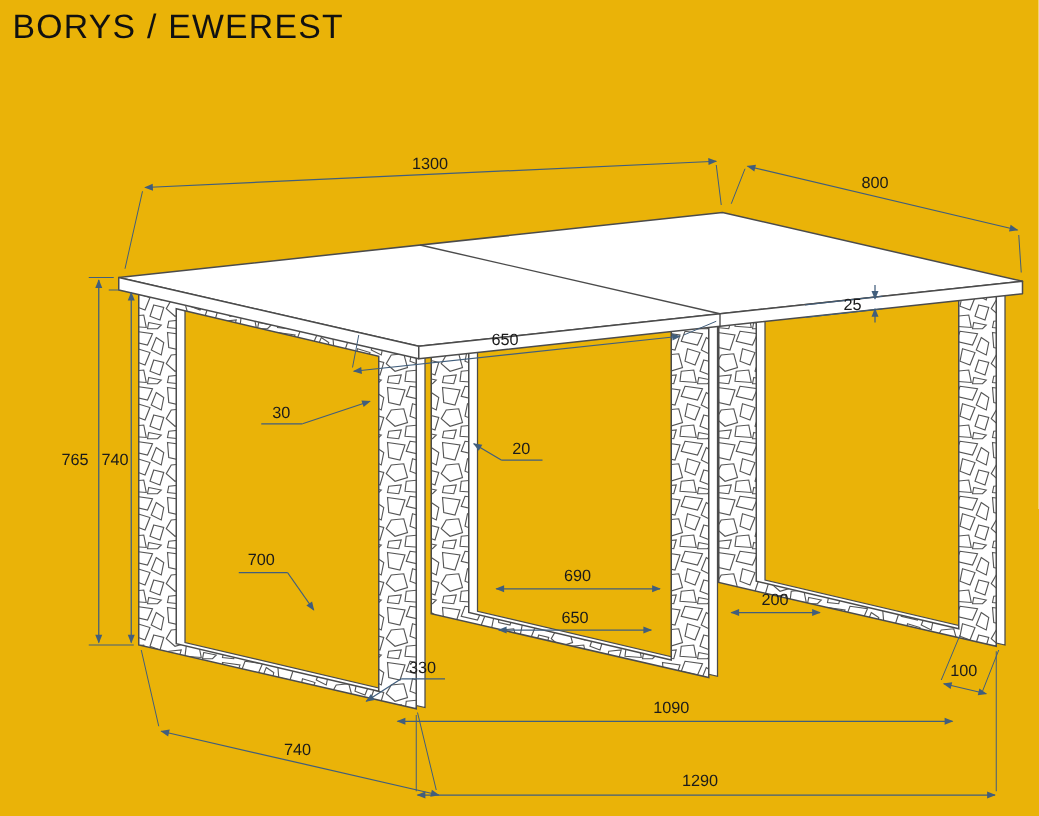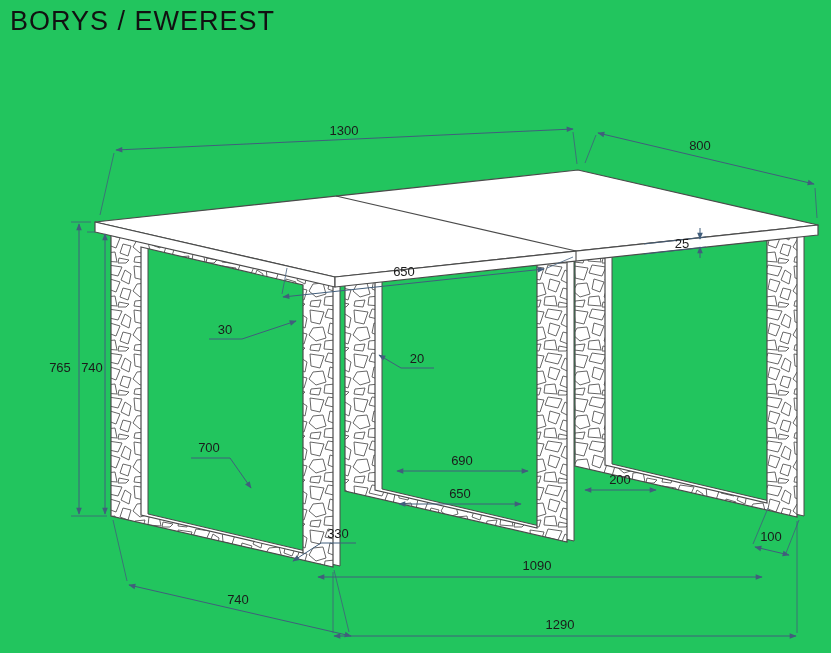--- a/index.html
+++ b/index.html
@@ -1,19 +1,19 @@
 <!DOCTYPE html>
 <html><head>
 <meta charset="utf-8">
 <style>
   html,body { margin:0; padding:0; background:#fff; }
   .canvas {
     position:relative;
     width:831px; height:653px;
-    background:#22c55e;
+    background:#eab308;
     overflow:hidden;
     font-family:"Liberation Sans", sans-serif;
   }
   .title {
     position:absolute; top:6px; left:10px;
     font-size:27px; font-weight:500; letter-spacing:1px;
     color:#111; white-space:nowrap;
   }
   svg { position:absolute; top:0; left:0; }
   .face { fill:#ffffff; stroke:#4b4b4b; stroke-width:1.2; stroke-linejoin:round; }

